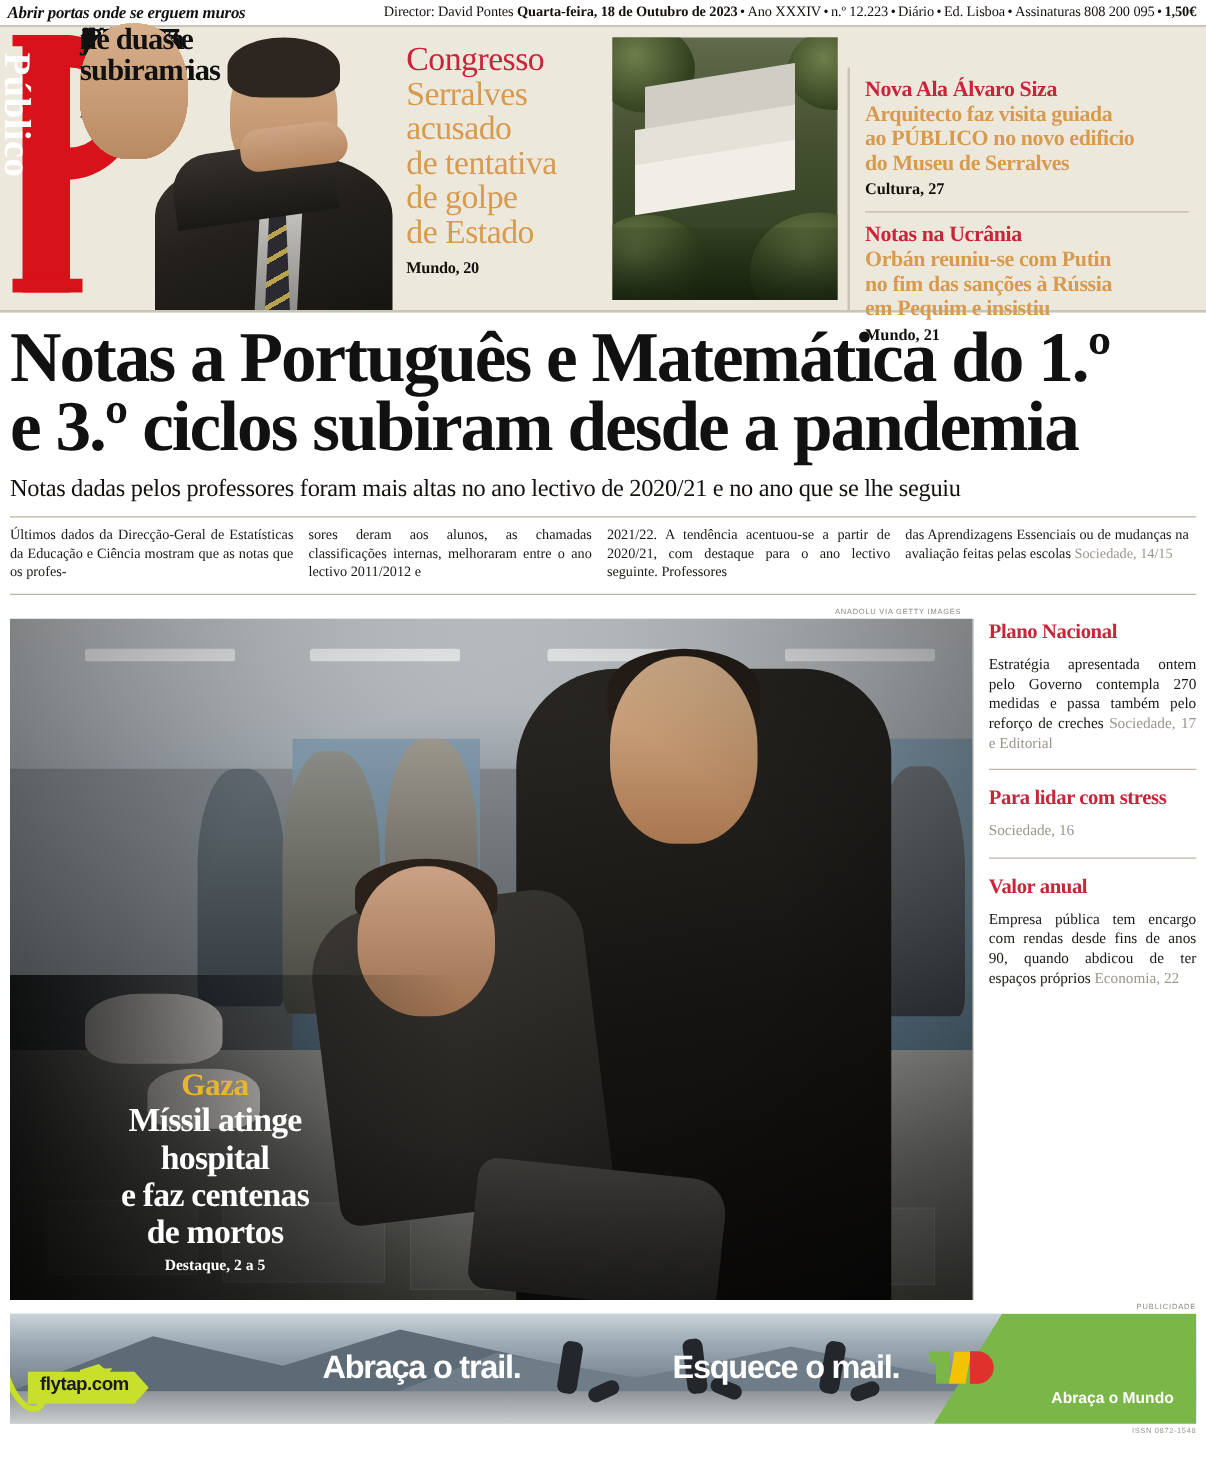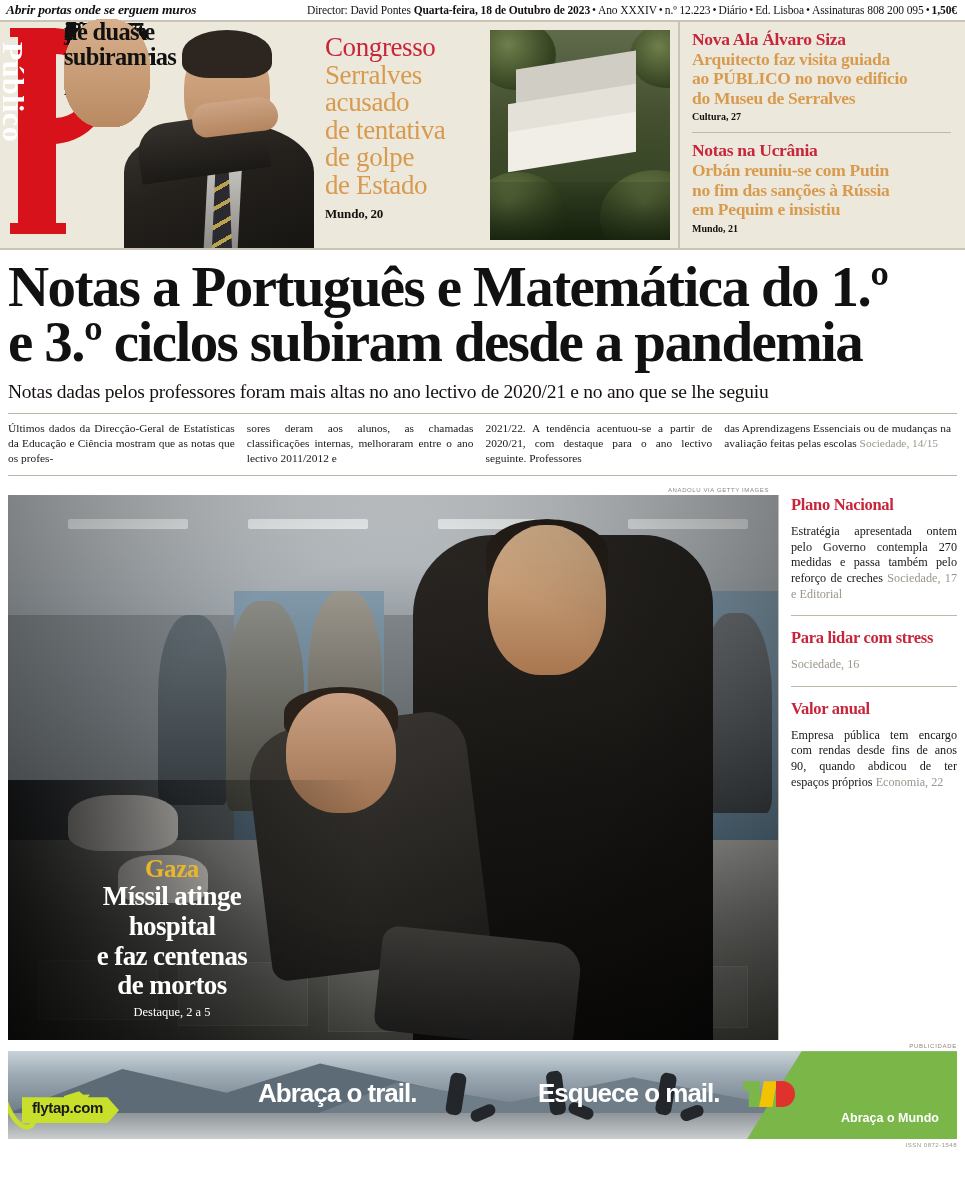--- a/index.html
+++ b/index.html
@@ -133,32 +133,32 @@
     position:absolute; left:0; bottom:0; width:100%; height:58px;
     background:linear-gradient(180deg,rgba(30,45,18,0.2),rgba(18,28,10,0.85));
   }
   .serralves .tree {
     position:absolute; border-radius:50%;
     background:radial-gradient(circle at 40% 35%, #6f7e4b, #32401f 70%);
   }
 
   
   .rcol {
-    flex:1 1 auto; border-left:2px solid #c9c4b4; padding:8px 14px 0 12px;
+    flex:1 1 auto; border-left:2px solid #c9c4b4; padding:8px 14px 0 12px;margin-top:32px;
   }
   .rstory .kicker {
     color:#c8243a; font-weight:700; font-size:17.5px; letter-spacing:-0.3px;
     line-height:1.12;
   }
   .rstory .head-l {
     color:#d89a4f; font-weight:700; font-size:17.5px; letter-spacing:-0.3px;
     line-height:1.12;
   }
   .rstory .ref {
-    margin-top:3px; font-size:10px; font-weight:700; color:#15110f;
+    margin-top:3px; font-size:13px; font-weight:700; color:#15110f;
   }
   .rdiv { height:1px; background:#bdb8a8; margin:10px 0 8px 0; }
 
   
   .mainwrap { padding:10px 8px 0 8px; }
   .main-head {
     font-family:"Liberation Serif", serif; font-weight:700;
     font-size:57px; line-height:0.96; letter-spacing:-1.6px; color:#111;
   }
   .main-sub {
@@ -221,21 +221,21 @@
   .gz-vign { position:absolute; inset:0;
     background:radial-gradient(ellipse at 50% 45%, rgba(0,0,0,0) 42%, rgba(0,0,0,0.45) 100%); }
   .gz-darkleft { position:absolute; left:0; bottom:0; width:360px; height:260px;
     background:linear-gradient(90deg,rgba(0,0,0,0.78),rgba(0,0,0,0.0)); }
 
   .gz-caption { position:absolute; left:14px; bottom:20px; width:300px; z-index:6;text-align:center; }
   .gz-kicker { color:#e8b62c; font-weight:700; font-size:25px; letter-spacing:-0.4px;
     font-family:"Liberation Serif",serif; line-height:1; }
   .gz-head { color:#fff; font-weight:700; font-size:27px; letter-spacing:-0.6px;
     line-height:1.03; margin-top:2px; font-family:"Liberation Serif",serif; }
-  .gz-ref { color:#fff; font-weight:400; font-size:12.5px; margin-top:5px; }
+  .gz-ref { color:#fff; font-weight:700; font-size:12.5px; margin-top:5px; }
 
   
   .sidecol { flex:1 1 auto; padding-left:12px; border-left:1px solid #c3bfb2; }
   .sstory { }
   .sstory .kicker {
     color:#c8243a; font-weight:700; font-size:16.5px; letter-spacing:-0.3px;
   }
   .sstory .head {
     font-weight:700; font-size:24.5px; line-height:1.03; letter-spacing:-0.7px;
     color:#111; margin-top:3px;

